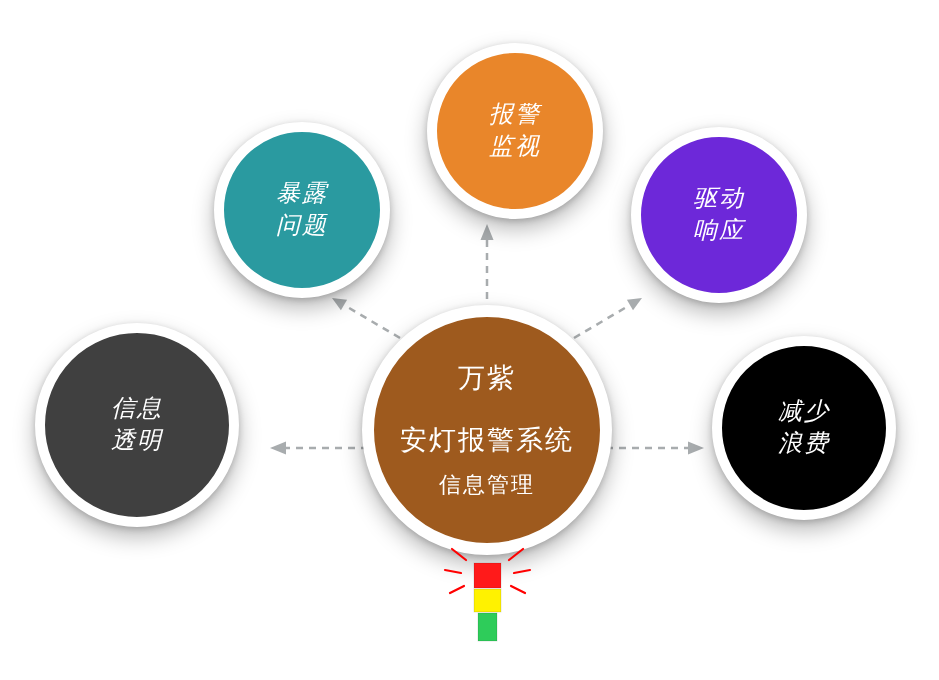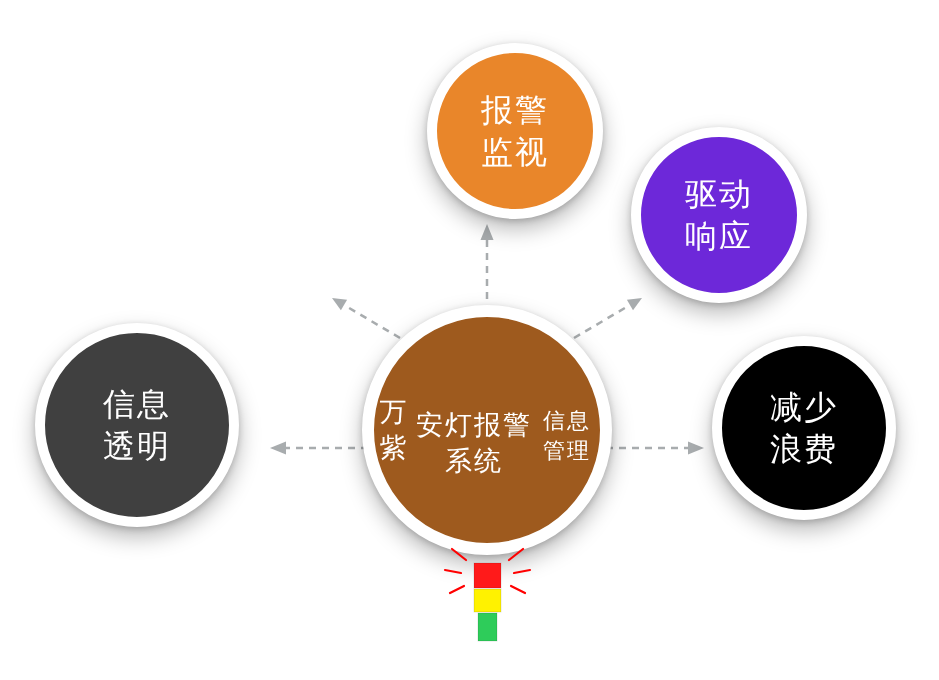--- a/index.html
+++ b/index.html
@@ -11,29 +11,29 @@
   .canvas{position:absolute;inset:0}
   .circle{
     position:absolute;border-radius:50%;
     border:10px solid #ffffff;box-sizing:border-box;
     box-shadow:0 10px 22px rgba(0,0,0,.28), 0 2px 6px rgba(0,0,0,.18);
     display:flex;align-items:center;justify-content:center;
     color:#ffffff;text-align:center;
   }
   .label{
     white-space:pre-line;
-    font-size:32px;line-height:1.32;letter-spacing:2px;font-weight:normal;
+    font-size:24px;line-height:1.32;letter-spacing:2px;font-weight:normal;font-style:italic;
   }
   .node-orange{left:427px;top:43px;width:176px;height:176px;background:#E9862A}
   .node-teal{left:214px;top:122px;width:176px;height:176px;background:#2A9AA0}
   .node-dark{left:631px;top:127px;width:176px;height:176px;background:#6d28d9}
   .node-red{left:35px;top:323px;width:204px;height:204px;background:#404040}
   .node-blue{left:712px;top:336px;width:184px;height:184px;background:#000000}
   .node-center{left:362px;top:305px;width:250px;height:250px;background:#9E5A1E;border-width:12px}
-  .center-text{display:flex;flex-direction:row;align-items:center;justify-content:flex-end}
+  .center-text{display:flex;flex-direction:column;align-items:center;justify-content:flex-end}
   .center-line1{font-size:27px;letter-spacing:2px}
   .center-line2{font-size:27px;letter-spacing:2px;margin-top:26px}
   .center-line3{font-size:22px;letter-spacing:2px;margin-top:12px}
   .overlay{position:absolute;left:0;top:0;width:939px;height:680px;pointer-events:none}
 </style>
 </head>
 <body>
 
 <div class="canvas">
 
@@ -58,20 +58,24 @@
       <line x1="606" y1="448" x2="688" y2="448"></line>
       <polygon stroke="none" points="704,448 688,441.5 688,454.5" fill="#A8ACAE"></polygon>
     </g>
   </svg>
 
   <div class="circle node-orange">
     <span class="label">报警
 监视</span>
   </div>
 
+  <div class="circle node-teal">
+    <span class="label">暴露
+问题</span>
+  </div>
 
   <div class="circle node-dark">
     <span class="label">驱动
 响应</span>
   </div>
 
   <div class="circle node-red">
     <span class="label">信息
 透明</span>
   </div>

